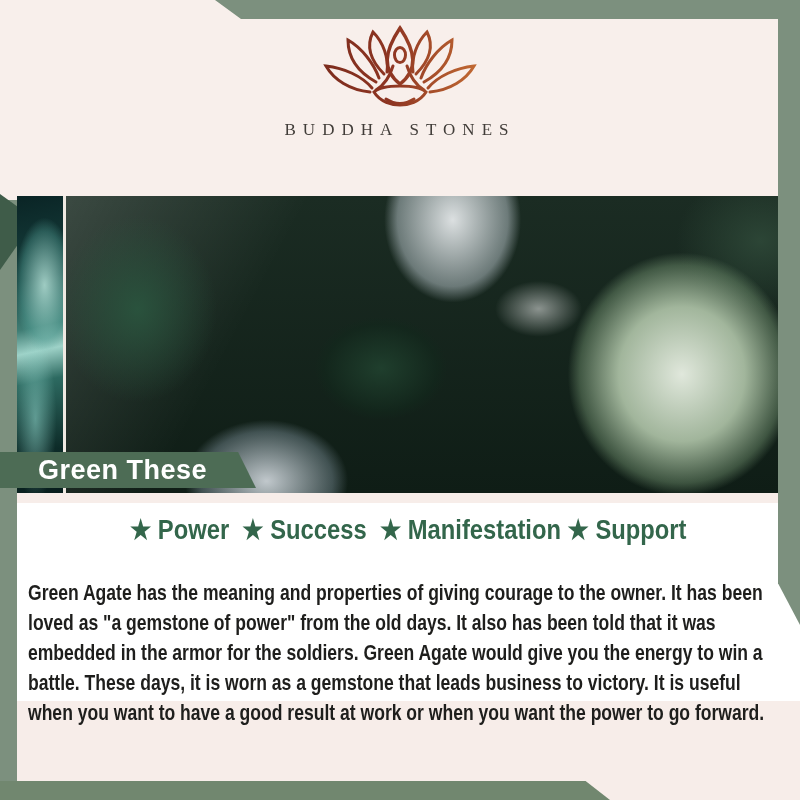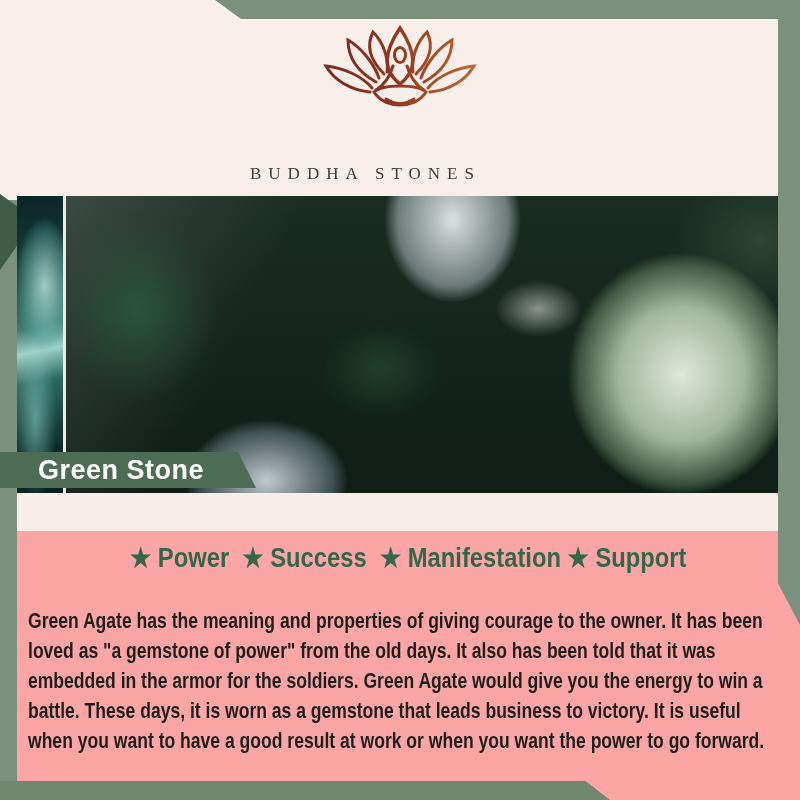--- a/index.html
+++ b/index.html
@@ -4,23 +4,23 @@
 <style>
   html,body{margin:0;padding:0;background:#7C907E;}
   #app{position:relative;width:800px;height:800px;overflow:hidden;
        background:#7C907E;font-family:"Liberation Sans",sans-serif;}
   .abs{position:absolute;}
 
   
   .header-card{left:0;top:0;width:800px;height:200px;background:#F8EFEB;
     clip-path:polygon(0 0,215px 0,241px 19px,778px 19px,778px 200px,0 200px);}
   .logo-wrap{left:250px;top:24px;width:300px;height:120px;text-align:center;}
-  .brand-name{left:250px;top:120px;width:300px;
+  .brand-name{left:250px;top:120px;width:300px;text-align:center;
     font-family:"Liberation Serif",serif;font-size:17px;letter-spacing:7px;
-    color:#413D39;white-space:nowrap;margin-top:44px;}
+    color:#413D39;white-space:nowrap;}
   .title-band{left:163px;top:142px;width:540px;height:52px;background:#FDFBF8;
     border-radius:2px;display:flex;align-items:center;justify-content:center;}
   .title-band span{font-size:36px;font-weight:bold;color:#33664B;
     transform:scaleX(.88);white-space:nowrap;}
 
   
   .photo-peek{left:17px;top:196px;width:46px;height:297px;
     background:
       radial-gradient(40px 90px at 60% 30%,rgba(190,235,225,.8),rgba(90,170,160,.35) 60%,transparent 75%),
       radial-gradient(30px 120px at 40% 75%,rgba(150,220,210,.55),transparent 70%),
@@ -39,21 +39,21 @@
   .left-fold{left:0;top:194px;width:17px;height:76px;background:#3F5C49;
     clip-path:polygon(0 0,100% 16%,100% 68%,0 100%);}
   .stone-ribbon{left:0;top:452px;width:256px;height:36px;background:#4D6C55;
     clip-path:polygon(0 0,93% 0,100% 100%,0 100%);
     display:flex;align-items:center;}
   .stone-ribbon span{color:#FFFFFF;font-weight:bold;font-size:27px;
     padding-left:38px;letter-spacing:.5px;white-space:nowrap;}
 
   
   .cream-panel{left:17px;top:493px;width:783px;height:307px;background:#F7EDE9;}
-  .text-card{left:17px;top:503px;width:783px;height:270px;background:#fca5a5;margin-top:28px;}
+  .text-card{left:17px;top:503px;width:783px;height:198px;background:#ffffff;}
   .keywords{position:absolute;left:0;top:11px;width:100%;text-align:center;
     font-size:27px;font-weight:bold;color:#33664B;}
   .keywords span{display:inline-block;transform:scaleX(.88);white-space:pre;}
   .paragraph{position:absolute;left:11px;top:52px;width:968px;
     transform:scaleX(.78);transform-origin:left top;
     font-size:22.5px;font-weight:bold;color:#1E1E1C;line-height:30px;}
 
   
   .right-ribbon{left:778px;top:0;width:22px;height:625px;background:#7C907E;
     clip-path:polygon(0 0,100% 0,100% 100%,0 93.3%);}
@@ -100,21 +100,21 @@
     </svg>
   </div>
   <div class="abs brand-name">BUDDHA STONES</div>
 
 
   <div class="abs photo-peek"></div>
   <div class="abs photo-main"></div>
   <div class="abs left-fold"></div>
 
   <div class="abs stone-ribbon">
-    <span>Green Stone</span>
+    <span>Green These</span>
   </div>
 
   <div class="abs cream-panel"></div>
   <div class="abs text-card">
     <div class="keywords">
       <span>★ Power  ★ Success  ★ Manifestation ★ Support</span>
     </div>
     <p class="paragraph">Green Agate has the meaning and properties of giving courage to the owner. It has been loved as "a gemstone of power" from the old days. It also has been told that it was embedded in the armor for the soldiers. Green Agate would give you the energy to win a battle. These days, it is worn as a gemstone that leads business to victory. It is useful when you want to have a good result at work or when you want the power to go forward.</p>
   </div>
 

